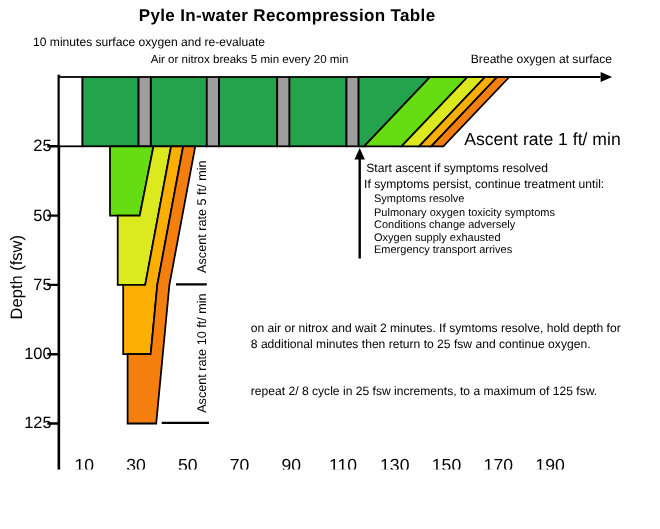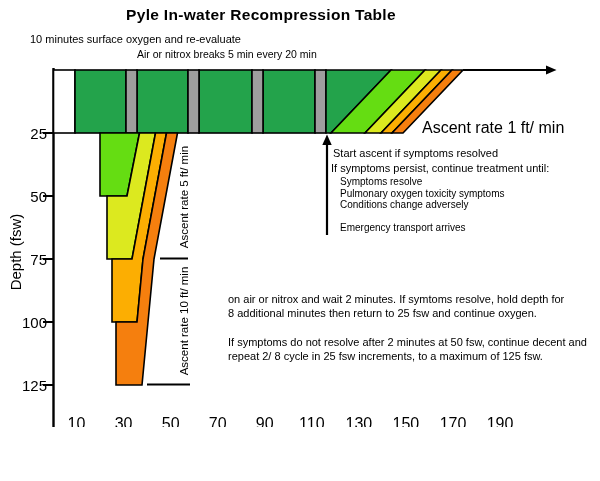--- a/index.html
+++ b/index.html
@@ -65,36 +65,37 @@
     <polygon points="546,65.5 556.5,70 546,74.5" fill="#000"></polygon>
 
     <path d="M327 235V144" stroke="#000" stroke-width="2.2"></path>
     <polygon points="322.3,145 331.7,145 327,134.5" fill="#000"></polygon>
   </svg>
 
   <div class="txt title" style="left:261px;top:6px;">Pyle In-water Recompression Table</div>
 
   <div class="txt ann" style="left:30px;top:33px;">10 minutes surface oxygen and re-evaluate</div>
   <div class="txt ann-small" style="left:137px;top:48px;">Air or nitrox breaks 5 min every 20 min</div>
+  <div class="txt ann" style="left:428px;top:48px;">Breathe oxygen at surface</div>
 
   <div class="txt bold-label" style="left:422px;top:119px;">Ascent rate 1 ft/ min</div>
 
   <div class="txt vert" style="left:184.5px;top:197px;">Ascent rate 5 ft/ min</div>
   <div class="txt vert" style="left:184.5px;top:321px;">Ascent rate 10 ft/ min</div>
 
   <div class="txt ann" style="left:333px;top:147px;">Start ascent if symptoms resolved</div>
   <div class="txt ann" style="left:331px;top:161.5px;">If symptoms persist, continue treatment until:</div>
   <div class="txt list-item" style="left:340px;top:176px;">Symptoms resolve</div>
   <div class="txt list-item" style="left:340px;top:187.5px;">Pulmonary oxygen toxicity symptoms</div>
   <div class="txt list-item" style="left:340px;top:199px;">Conditions change adversely</div>
+  <div class="txt list-item" style="left:340px;top:210.5px;">Oxygen supply exhausted</div>
   <div class="txt list-item" style="left:340px;top:222px;">Emergency transport arrives</div>
 
   <div class="txt para-line" style="left:228px;top:293px;">on air or nitrox and wait 2 minutes. If symtoms resolve, hold depth for</div>
   <div class="txt para-line" style="left:228px;top:307px;">8 additional minutes then return to 25 fsw and continue oxygen.</div>
-  <div class="txt para-line" style="left:228px;top:336px;">If symptoms do not resolve after 2 minutes at 50 fsw, continue decent and</div>
   <div class="txt para-line" style="left:228px;top:350px;">repeat 2/ 8 cycle in 25 fsw increments, to a maximum of 125 fsw.</div>
 
   <div class="txt axis-title-x" style="left:266px;top:458px;">Time (minutes)</div>
   <div class="txt axis-title-y" style="left:16px;top:252px;">Depth (fsw)</div>
 
   <div id="tick-labels">
       <span class="xtick-label" style="left: 76.529px; top: 415px;">10</span>
       <span class="xtick-label" style="left: 123.587px; top: 415px;">30</span>
       <span class="xtick-label" style="left: 170.645px; top: 415px;">50</span>
       <span class="xtick-label" style="left: 217.703px; top: 415px;">70</span>

